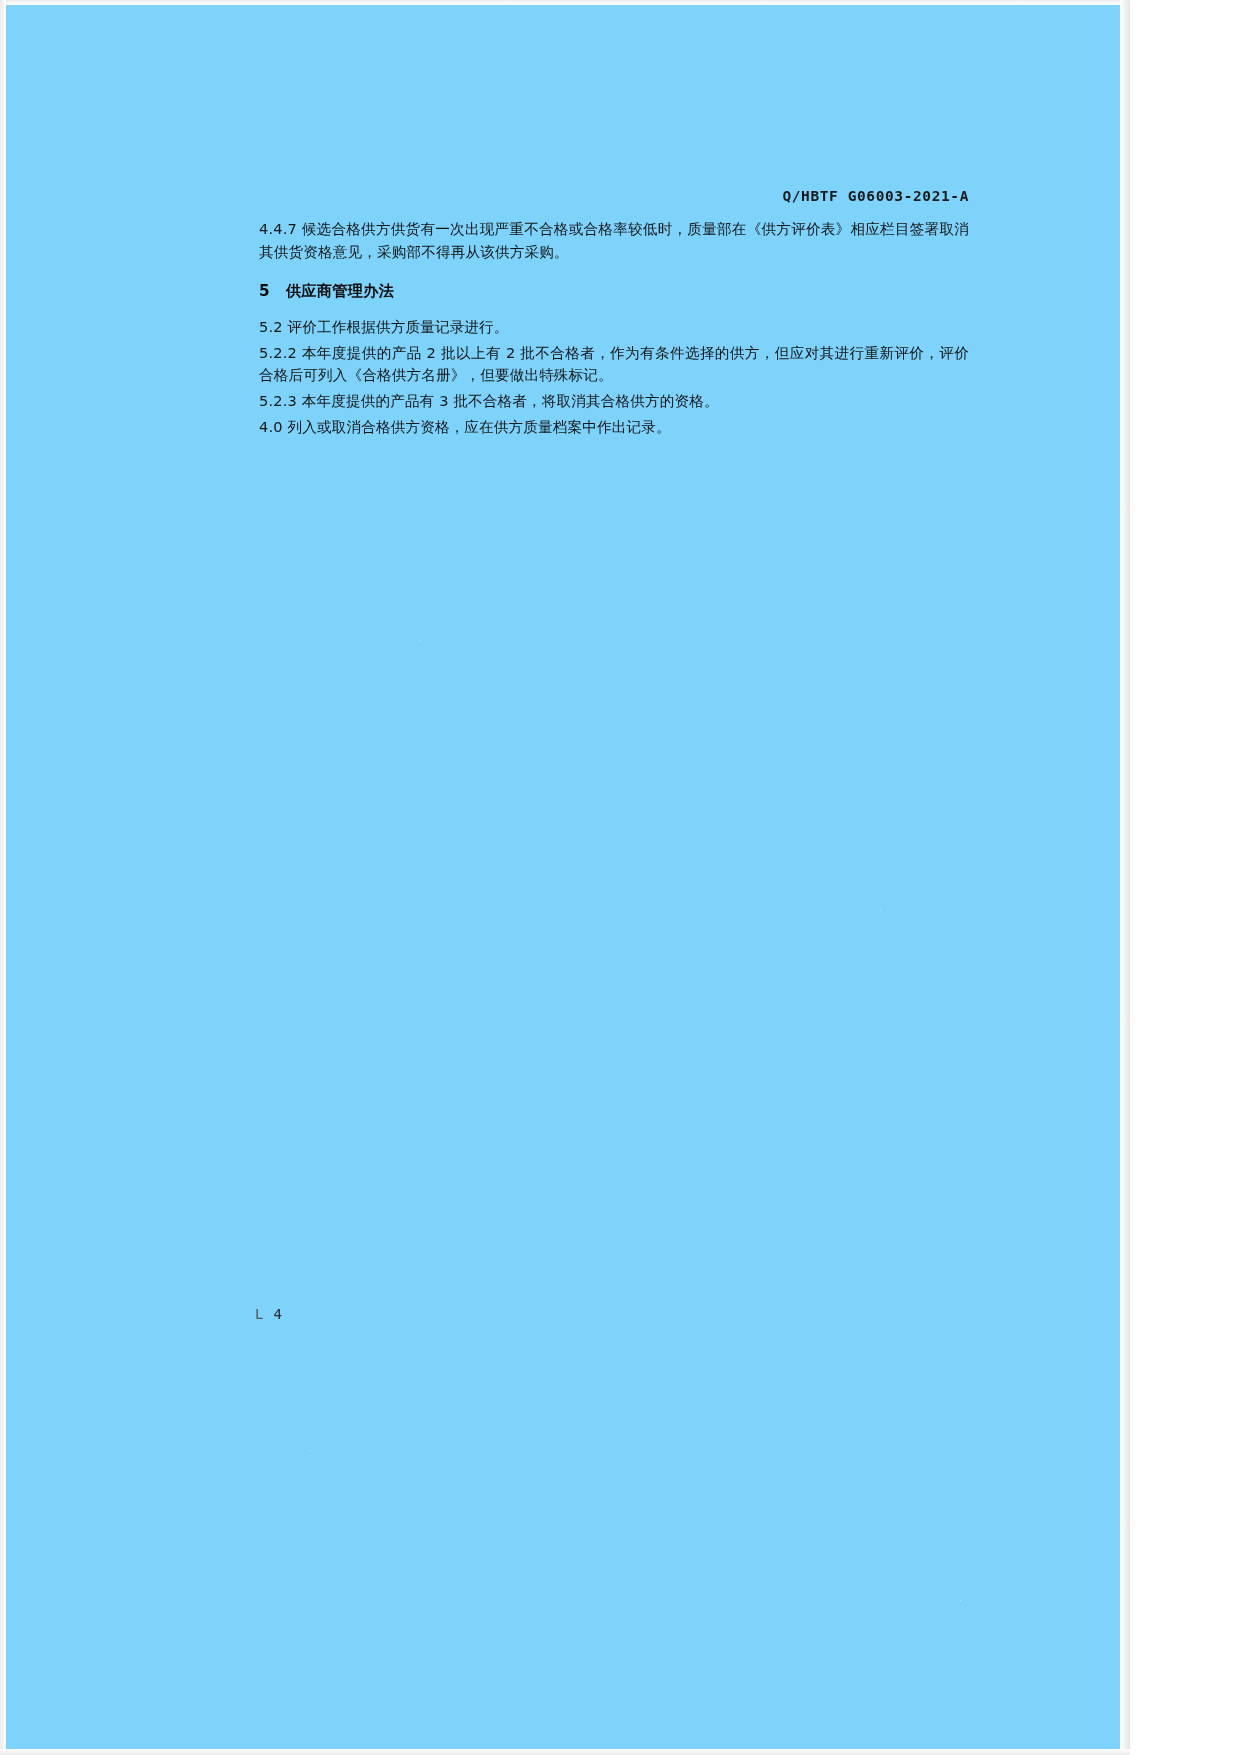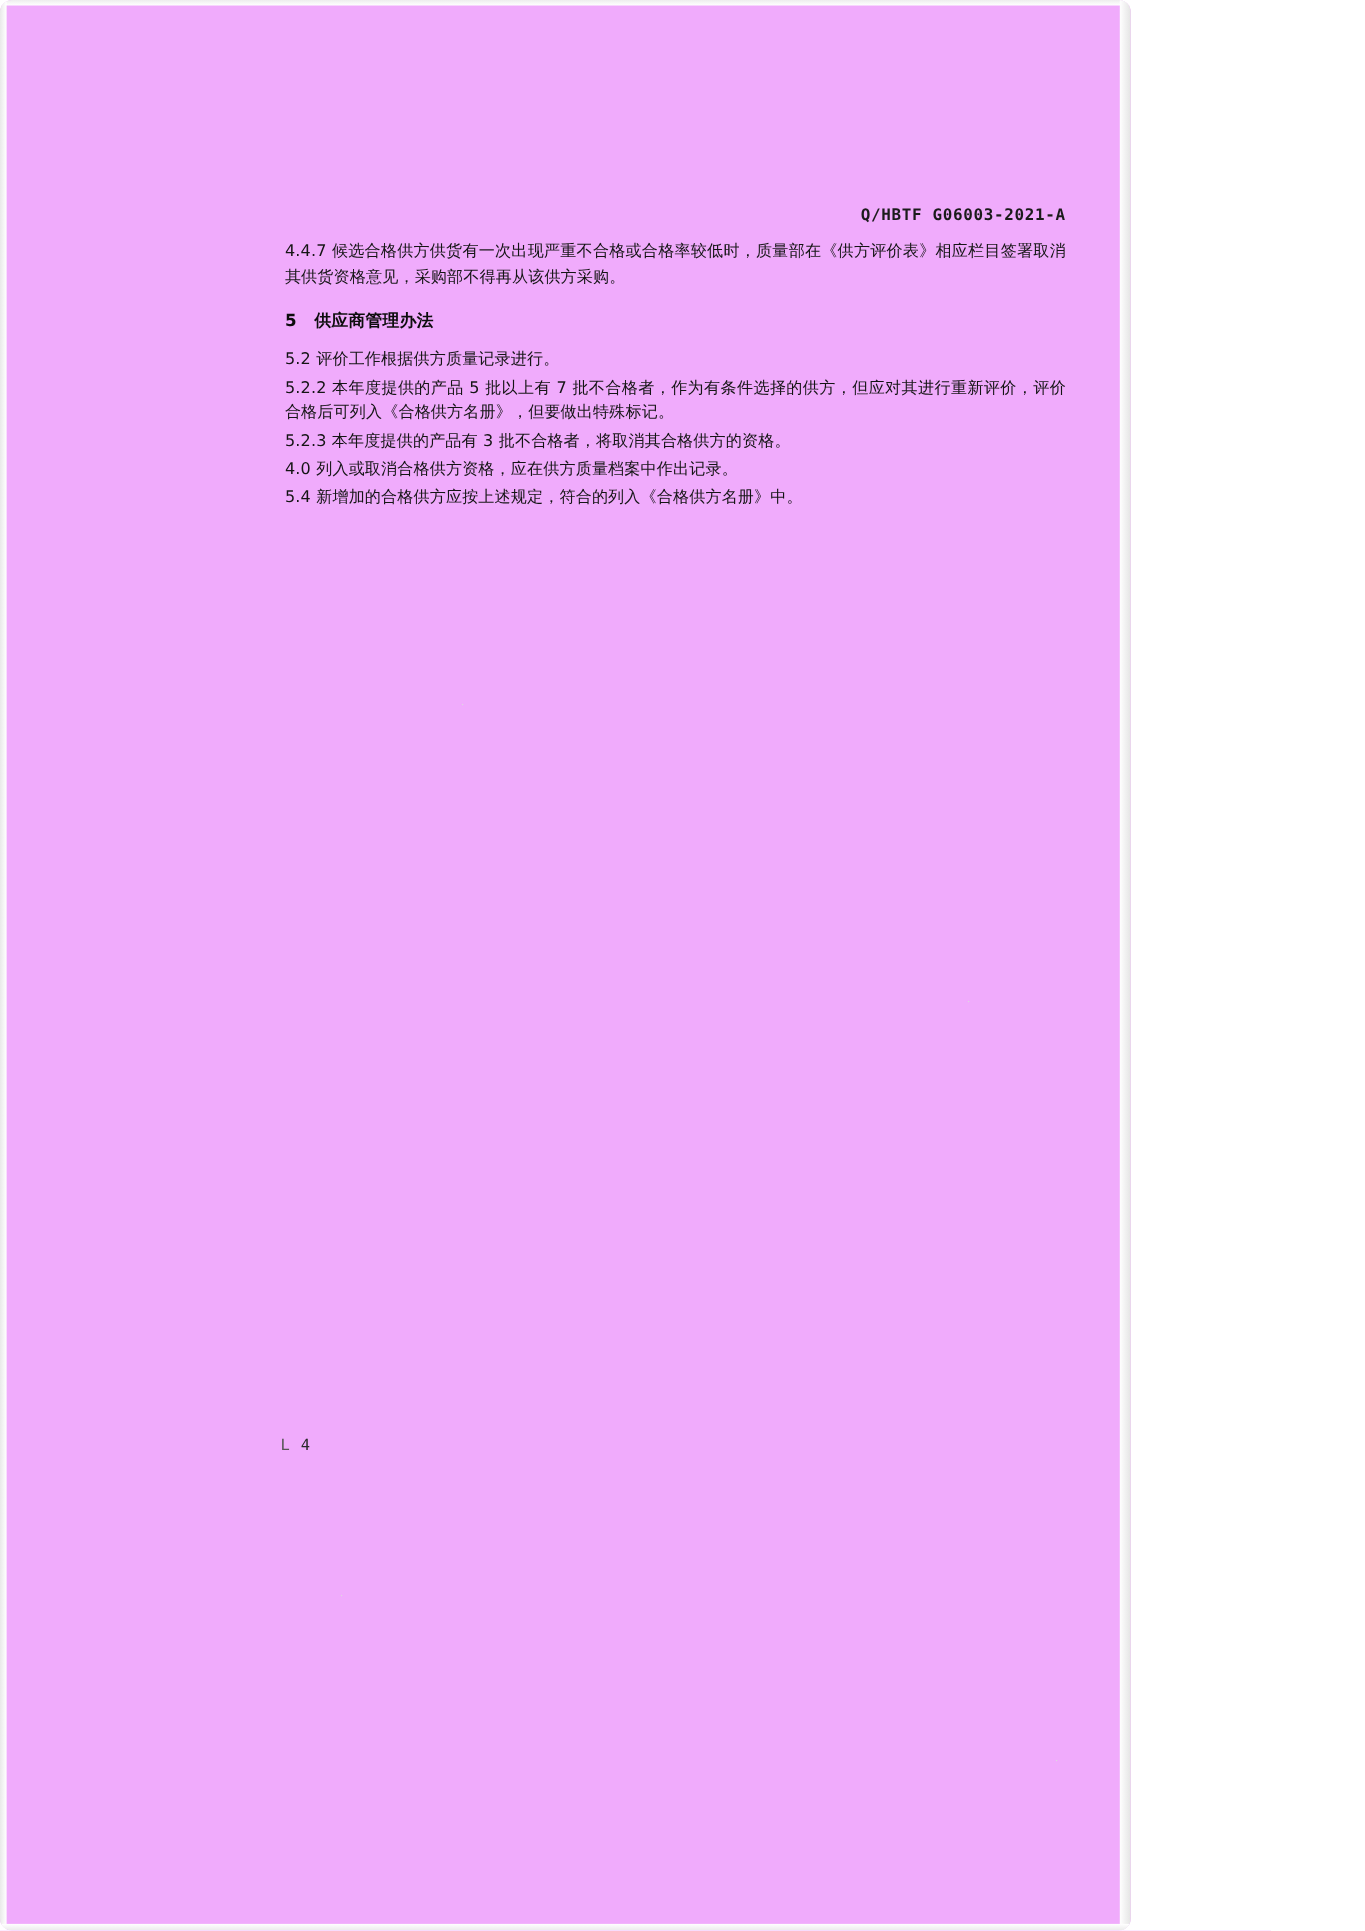--- a/index.html
+++ b/index.html
@@ -5,25 +5,24 @@
   html, body {
     margin: 0;
     padding: 0;
     background: #ffffff;
   }
   body {
     font-family: "DejaVu Sans", sans-serif;
   }
   .page {
     position: relative;
-    width: 1028px;
+    width: 1130px;
     height: 1755px;
-    background: #f0abfc;
+    background: #7dd3fc;
     overflow: hidden;
-    border-radius: 11px;
   }
   
   .scan-edge-left {
     position: absolute;
     left: 0;
     top: 0;
     width: 6px;
     height: 1755px;
     background: linear-gradient(to right, #e9e9e9, #ffffff);
   }
@@ -127,27 +126,26 @@
     <p class="para hang">4.4.7 候选合格供方供货有一次出现严重不合格或合格率较低时，质量部在《供方评价表》相应栏目签署取消其供货资格意见，采购部不得再从该供方采购。</p>
 
     <div class="section-heading">
       <span class="num">5</span><span>供应商管理办法</span>
     </div>
 
 
     <p class="para">5.2 评价工作根据供方质量记录进行。</p>
 
 
-    <p class="para">5.2.2 本年度提供的产品 5 批以上有 7 批不合格者，作为有条件选择的供方，但应对其进行重新评价，评价合格后可列入《合格供方名册》，但要做出特殊标记。</p>
+    <p class="para">5.2.2 本年度提供的产品 2 批以上有 2 批不合格者，作为有条件选择的供方，但应对其进行重新评价，评价合格后可列入《合格供方名册》，但要做出特殊标记。</p>
 
     <p class="para">5.2.3 本年度提供的产品有 3 批不合格者，将取消其合格供方的资格。</p>
 
     <p class="para">4.0 列入或取消合格供方资格，应在供方质量档案中作出记录。</p>
 
-    <p class="para">5.4 新增加的合格供方应按上述规定，符合的列入《合格供方名册》中。</p>
 
   </div>
 
   <div class="footer">
     <span class="mark">L</span><span>4</span>
   </div>
 
   <div class="speck" style="left:420px; top:640px;"></div>
   <div class="speck" style="left:880px; top:910px;"></div>
   <div class="speck" style="left:310px; top:1450px;"></div>

